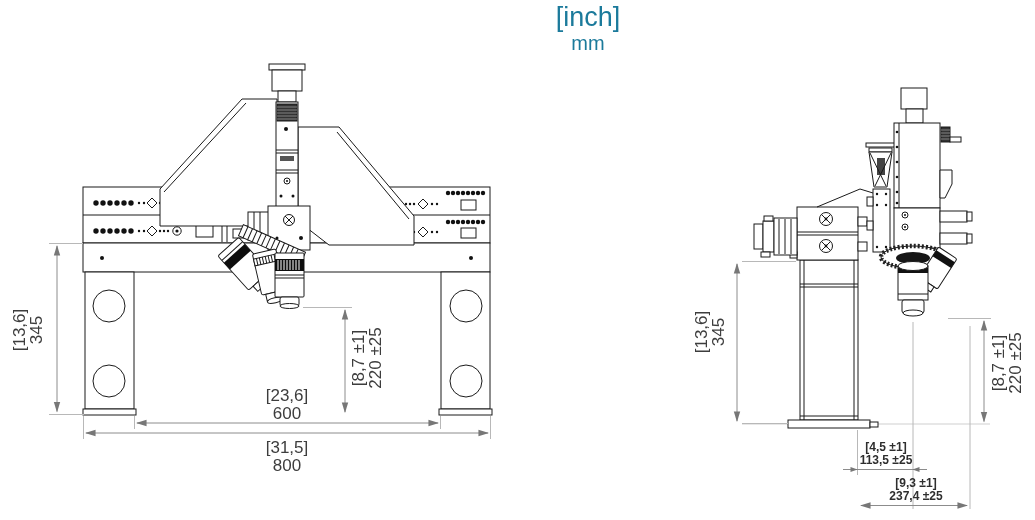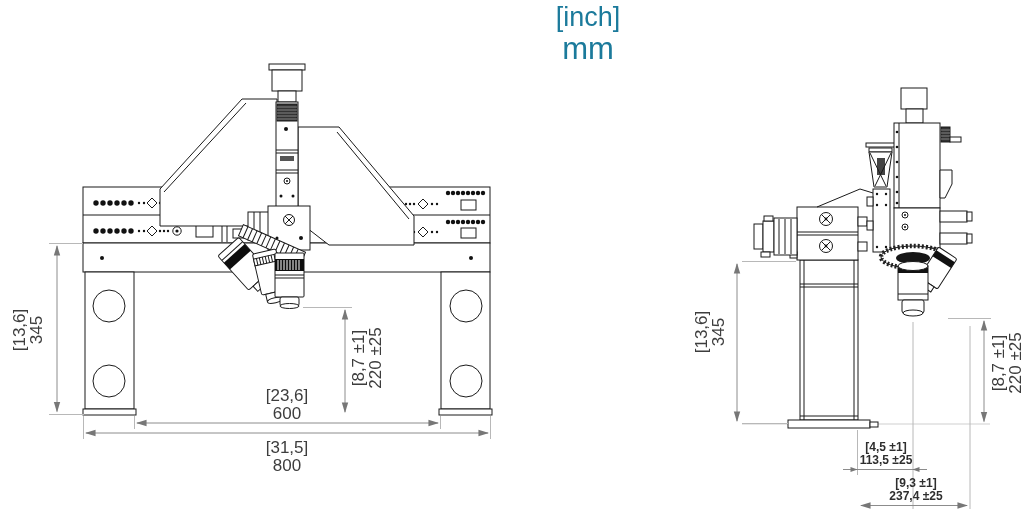--- a/index.html
+++ b/index.html
@@ -1,19 +1,19 @@
 <!DOCTYPE html>
 <html><head>
 <meta charset="utf-8">
 <style>
   html,body{margin:0;padding:0;background:#ffffff;width:1035px;height:520px;overflow:hidden;}
   .stage{position:relative;width:1035px;height:520px;background:#fff;font-family:"Liberation Sans","DejaVu Sans",sans-serif;}
   .unit-header{position:absolute;left:438px;top:2px;width:300px;text-align:center;color:#1b7a9b;line-height:1.12;}
   .unit-header .u1{font-size:27px;}
-  .unit-header .u2{font-size:31px;}
+  .unit-header .u2{font-size:20px;}
   svg{position:absolute;left:0;top:0;}
   svg text{font-family:"Liberation Sans","DejaVu Sans",sans-serif;}
   .dim-label{font-size:17px;fill:#3d3d3d;stroke:none;}
   .dim-label-sm{font-size:12px;font-weight:700;fill:#2e2e2e;stroke:none;}
 </style>
 </head>
 <body>
 
 <div class="stage">
 

